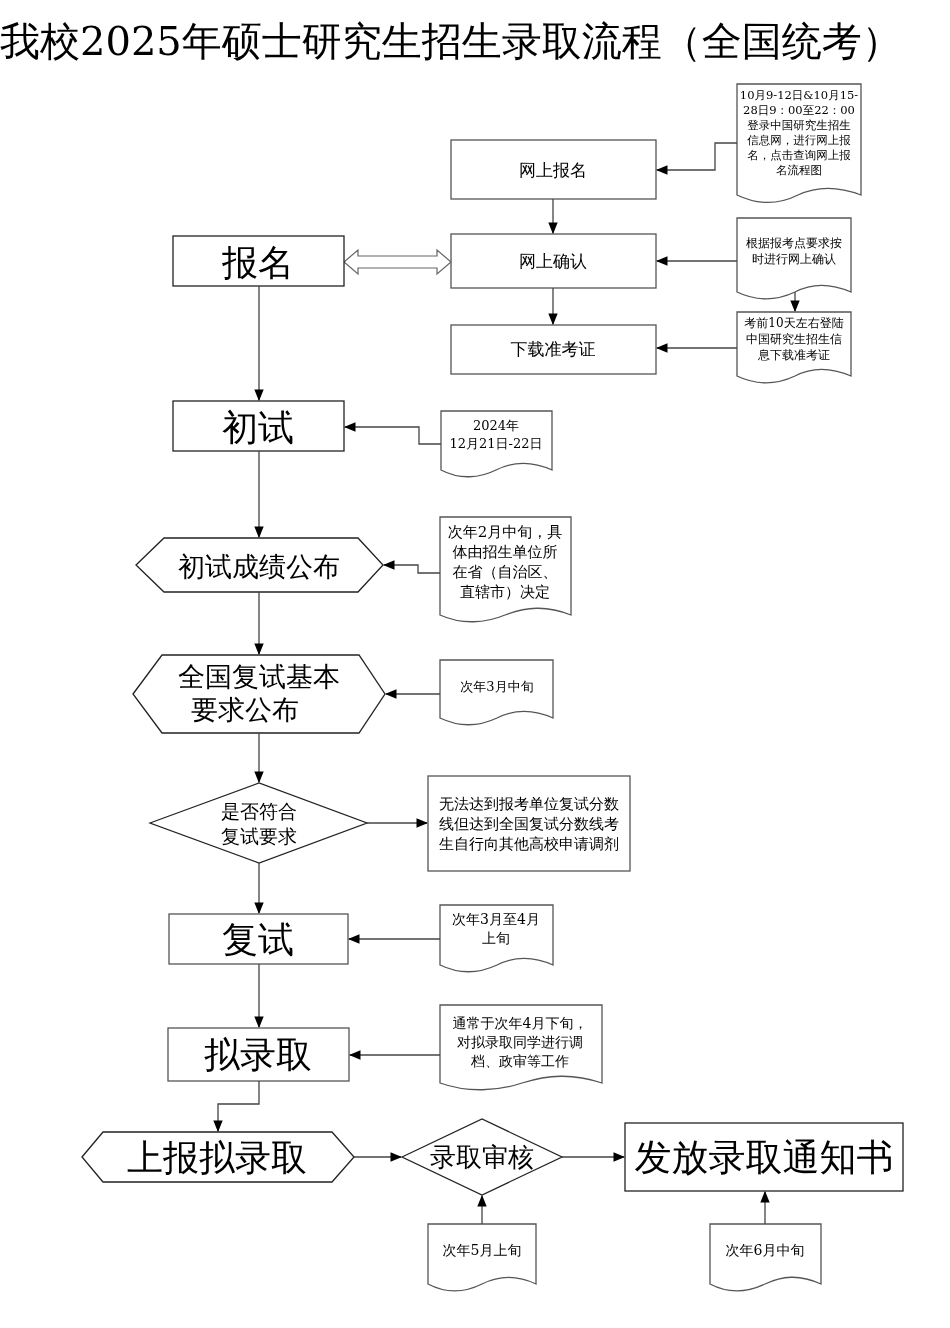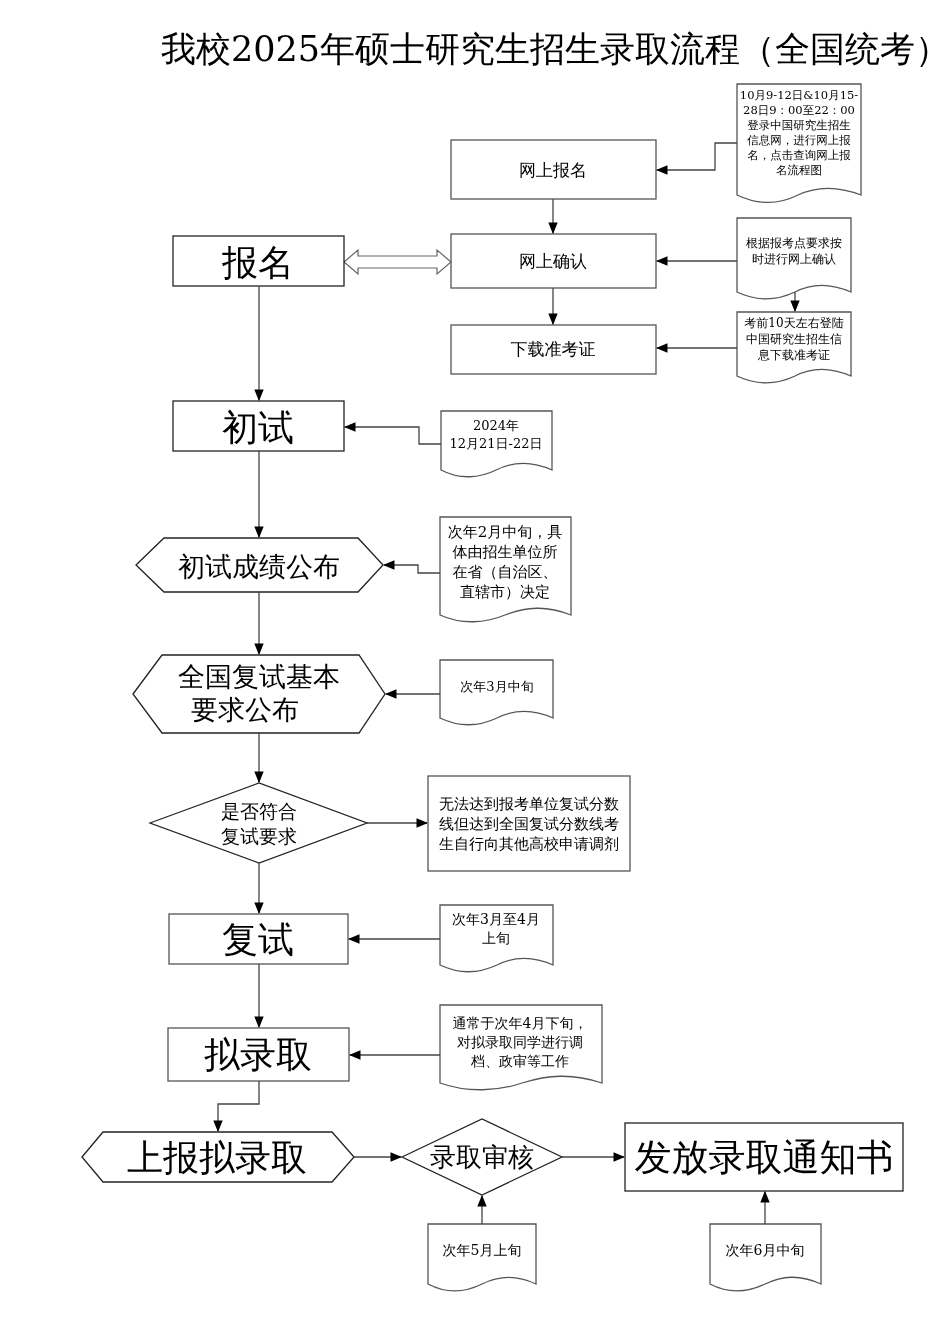--- a/index.html
+++ b/index.html
@@ -1,19 +1,19 @@
 <!DOCTYPE html>
 <html><head>
 <meta charset="utf-8">
 <style>
   html, body { margin: 0; padding: 0; background: #ffffff; }
   body { width: 950px; height: 1328px; position: relative; overflow: hidden;
          font-family: "DejaVu Serif", "Liberation Serif", serif; color: #000; }
-  #title { position: absolute; left: 0; top: 14px; width: 950px; text-align: right;
-           font-size: 35px; letter-spacing: 0px; margin-top: 12px; }
+  #title { position: absolute; left: 0; top: 14px; width: 950px; text-align: left;
+           font-size: 40px; letter-spacing: 0px; }
   svg { position: absolute; left: 0; top: 0; }
   .t { font-family: "DejaVu Serif", "Liberation Serif", serif; fill: #000; }
   .box { fill: #fff; stroke: #555; stroke-width: 1.3; }
   .boxd { fill: #fff; stroke: #222; stroke-width: 1.3; }
   .ln { fill: none; stroke: #444; stroke-width: 1.3; }
 </style>
 </head>
 <body>
 
 <div id="title">我校2025年硕士研究生招生录取流程（全国统考）</div>

